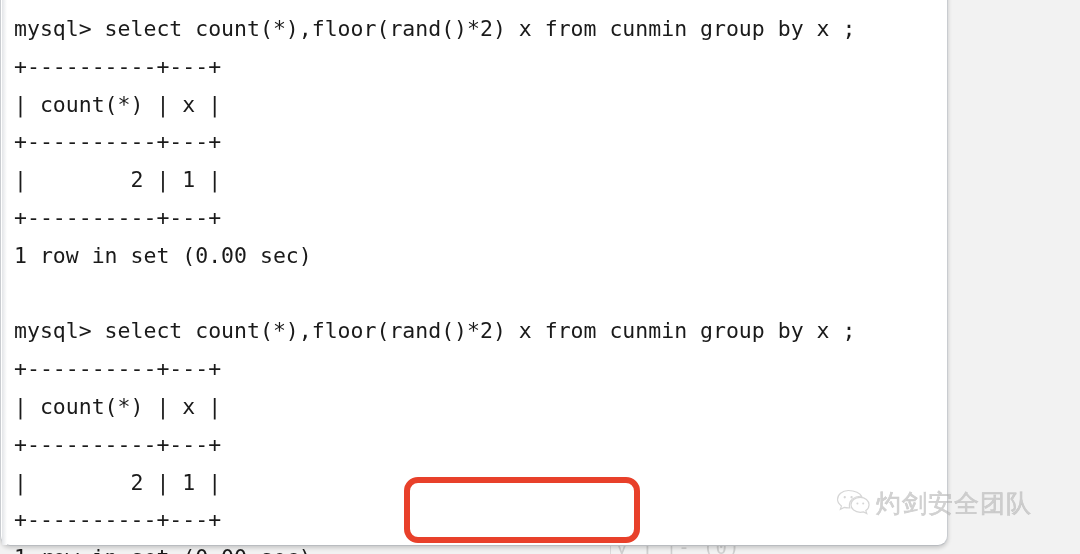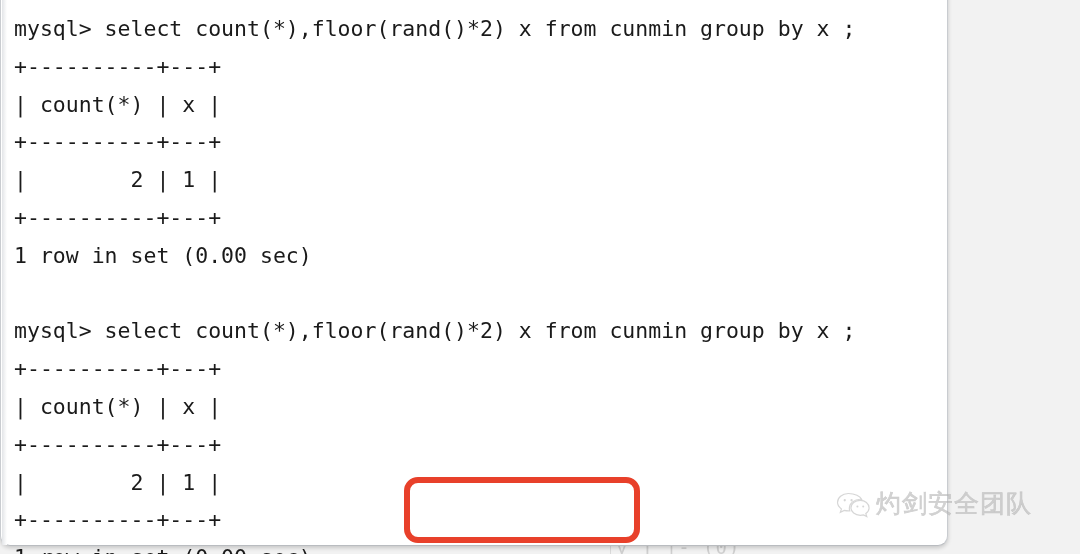--- a/index.html
+++ b/index.html
@@ -106,21 +106,21 @@
     box-sizing: border-box;
     background: transparent;
   }
 
   
   .watermark {
     position: absolute;
     left: 836px;
     top: 487px;
     display: flex;
-    align-items: flex-end;
+    align-items: flex-start;
     gap: 6px;
     opacity: 0.62;
   }
   .watermark .wm-icon {
     width: 34px;
     height: 30px;
     flex: 0 0 auto;
   }
   .watermark .wm-text {
     font-family: "DejaVu Sans", "Liberation Sans", sans-serif;

